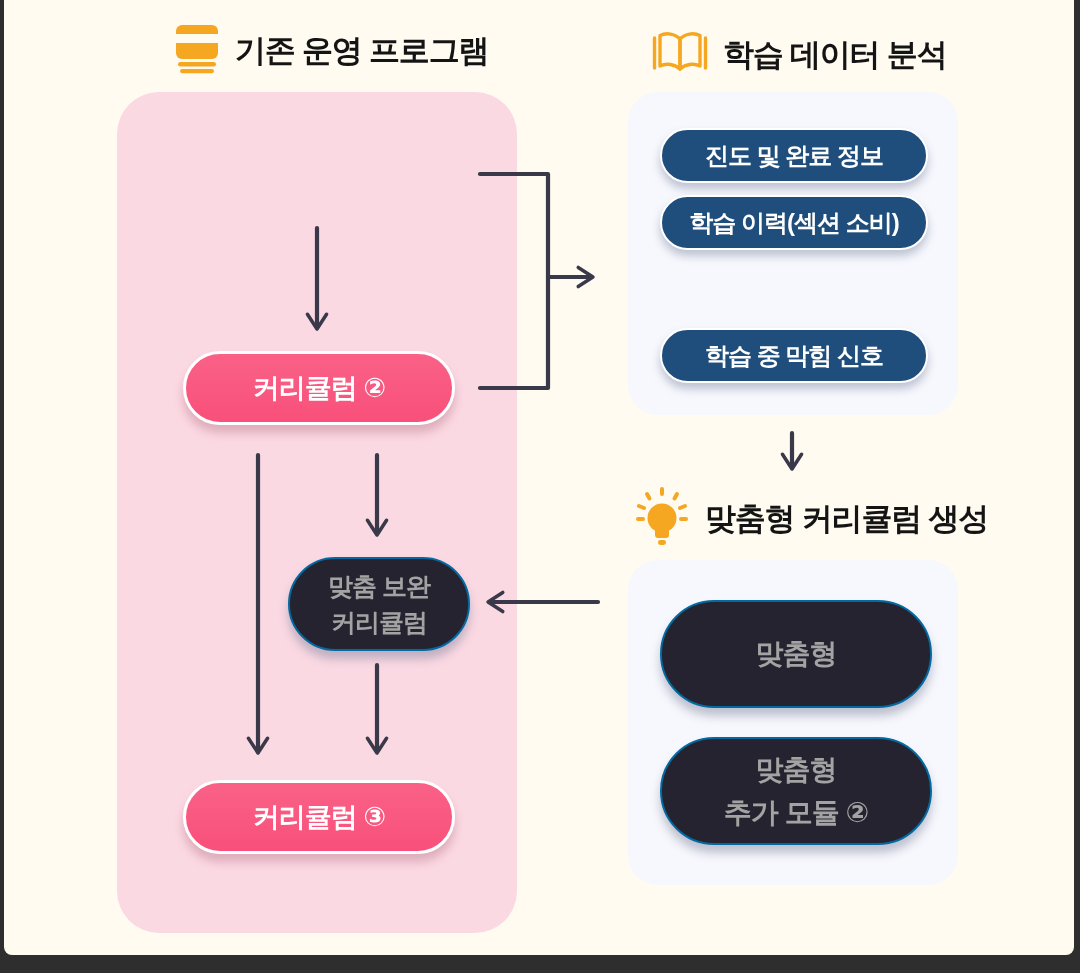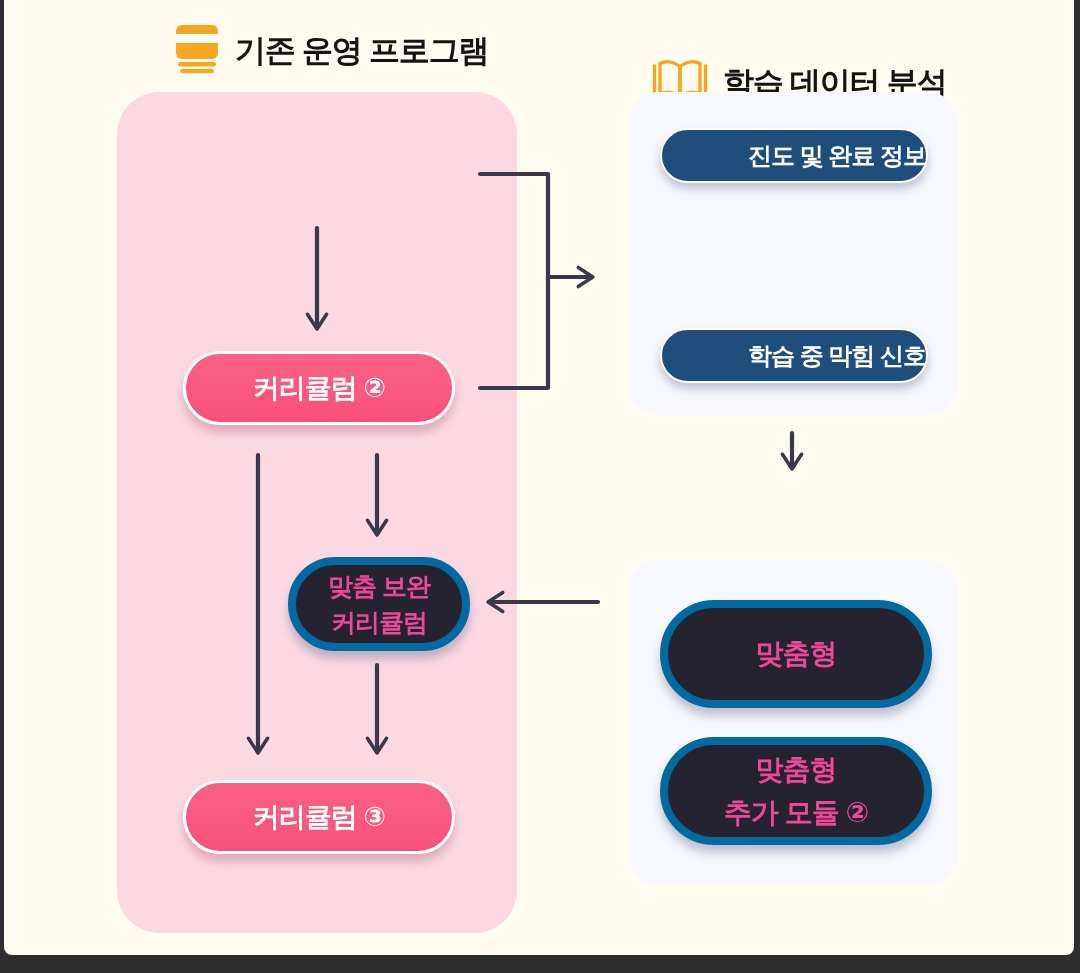--- a/index.html
+++ b/index.html
@@ -22,22 +22,22 @@
 
   
   .pill{display:flex;flex-direction:column;align-items:center;justify-content:center;
         color:#FFFFFF;font-weight:800;text-align:center;white-space:nowrap;letter-spacing:-1px;}
   .pink-pill{left:179px;width:272px;height:74px;border-radius:40px;
         background:linear-gradient(180deg,#FA6187 0%,#F8507A 100%);
         border:3px solid #FFFFFF;font-size:27px;
         box-shadow:0 8px 10px rgba(187,120,140,0.45);}
   .blue-pill{left:656px;width:268px;height:55px;border-radius:30px;
         background:#1F4E7C;border:2px solid #FFFFFF;font-size:24px;
-        box-shadow:0 6px 8px rgba(120,130,160,0.45);align-items:flex-end;}
-  .dark-pill{background:#25232F;border:8px solid #0369a1;color:#ec4899;
+        box-shadow:0 6px 8px rgba(120,130,160,0.45);}
+  .dark-pill{background:#25232F;border:2px solid #0369a1;color:#a3a3a3;
         box-shadow:0 8px 10px rgba(120,125,150,0.45);}
   #supplement-pill{left:284px;top:557px;width:182px;height:94px;border-radius:47px;
         font-size:25px;line-height:1.45;}
   .module-pill{left:656px;width:272px;height:108px;border-radius:54px;font-size:28px;line-height:1.55;justify-content:center;}
 
   svg.overlay{position:absolute;left:0;top:0;pointer-events:none;}
 </style>
 </head>
 <body>
 
@@ -49,51 +49,73 @@
         <svg width="46" height="50" viewBox="0 0 46 50">
           <rect x="2" y="1" width="42" height="34" rx="6" fill="#F6A722"></rect>
           <rect x="2" y="10" width="42" height="9" fill="#FFFBF1"></rect>
           <rect x="4" y="38" width="38" height="4.6" rx="2.3" fill="#F6A722"></rect>
           <rect x="6" y="45" width="34" height="4.2" rx="2.1" fill="#F6A722"></rect>
         </svg>
       </span>
       <span class="hdr-title">기존 운영 프로그램</span>
     </div>
 
-    <div class="abs hdr" style="left:648px;top:30px;margin-top:28px;">
+    <div class="abs hdr" style="left:648px;top:30px;">
       <span>
         <svg width="56" height="46" viewBox="0 0 56 46" fill="none" stroke="#F6A722" stroke-width="3.4" stroke-linecap="round" stroke-linejoin="round">
           <path d="M28 9 C23 3.5 14 2.5 8 5.5 V36 C14 33 23 34 28 39 Z"></path>
           <path d="M28 9 C33 3.5 42 2.5 48 5.5 V36 C42 33 33 34 28 39 Z"></path>
           <line x1="2.5" y1="8" x2="2.5" y2="38"></line>
           <line x1="53.5" y1="8" x2="53.5" y2="38"></line>
         </svg>
       </span>
       <span class="hdr-title">학습 데이터 분석</span>
     </div>
 
+    <div class="abs hdr" style="left:630px;top:486px;">
+      <span>
+        <svg width="56" height="62" viewBox="0 0 56 62">
+          <g stroke="#F6A722" stroke-width="4" stroke-linecap="round">
+            <line x1="28" y1="3" x2="28" y2="8"></line>
+            <line x1="13" y1="8" x2="15.5" y2="12.5"></line>
+            <line x1="43" y1="8" x2="40.5" y2="12.5"></line>
+            <line x1="5" y1="20" x2="10" y2="22"></line>
+            <line x1="51" y1="20" x2="46" y2="22"></line>
+            <line x1="4" y1="33" x2="9" y2="33"></line>
+            <line x1="52" y1="33" x2="47" y2="33"></line>
+          </g>
+          <circle cx="28" cy="32" r="14.5" fill="#F6A722"></circle>
+          <path d="M21 44 h14 v5 a3 3 0 0 1 -3 3 h-8 a3 3 0 0 1 -3 -3 Z" fill="#F6A722"></path>
+          <rect x="24" y="54" width="8" height="5" rx="2.4" fill="#F6A722"></rect>
+        </svg>
+      </span>
+      <span class="hdr-title">맞춤형 커리큘럼 생성</span>
+    </div>
 
     <div class="abs pink-panel"></div>
     <div class="abs lav-panel" id="analysis-panel"></div>
     <div class="abs lav-panel" id="generation-panel"></div>
 
     <div class="abs pill pink-pill" style="top:780px;">
       <span>커리큘럼 ③</span>
     </div>
     <div class="abs pill pink-pill" style="top:351px;">
       <span>커리큘럼 ②</span>
     </div>
 
     <div class="abs pill dark-pill" id="supplement-pill">
       <span>맞춤 보완</span>
       <span>커리큘럼</span>
     </div>
 
     <div class="abs pill blue-pill" style="top:128px;">
       <span>진도 및 완료 정보</span>
+    </div>
+    <div class="abs pill blue-pill" style="top:195px;">
+      <span>학습 이력(섹션 소비)</span>
     </div>
     <div class="abs pill blue-pill" style="top:328px;">
       <span>학습 중 막힘 신호</span>
     </div>
 
     <div class="abs pill dark-pill module-pill" style="top:600px;">
       <span>맞춤형</span>
     </div>
     <div class="abs pill dark-pill module-pill" style="top:737px;">
       <span>맞춤형</span>

